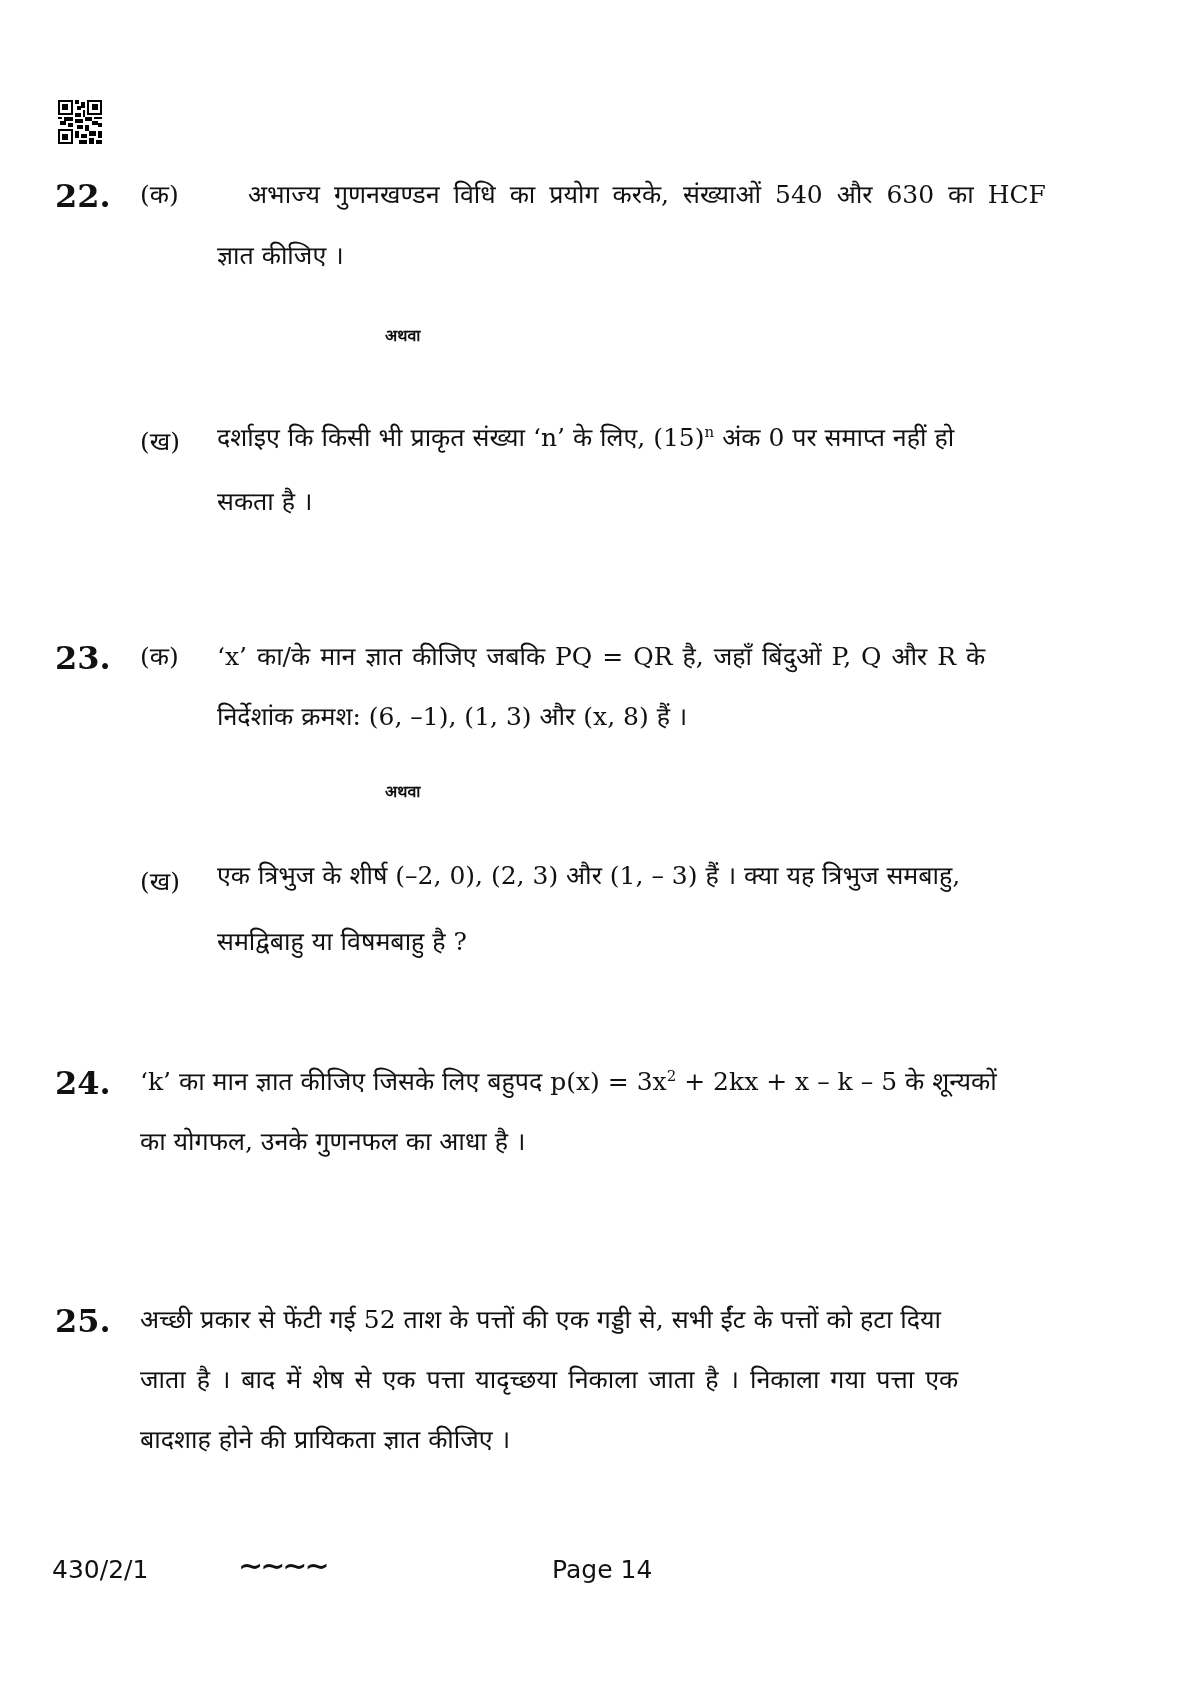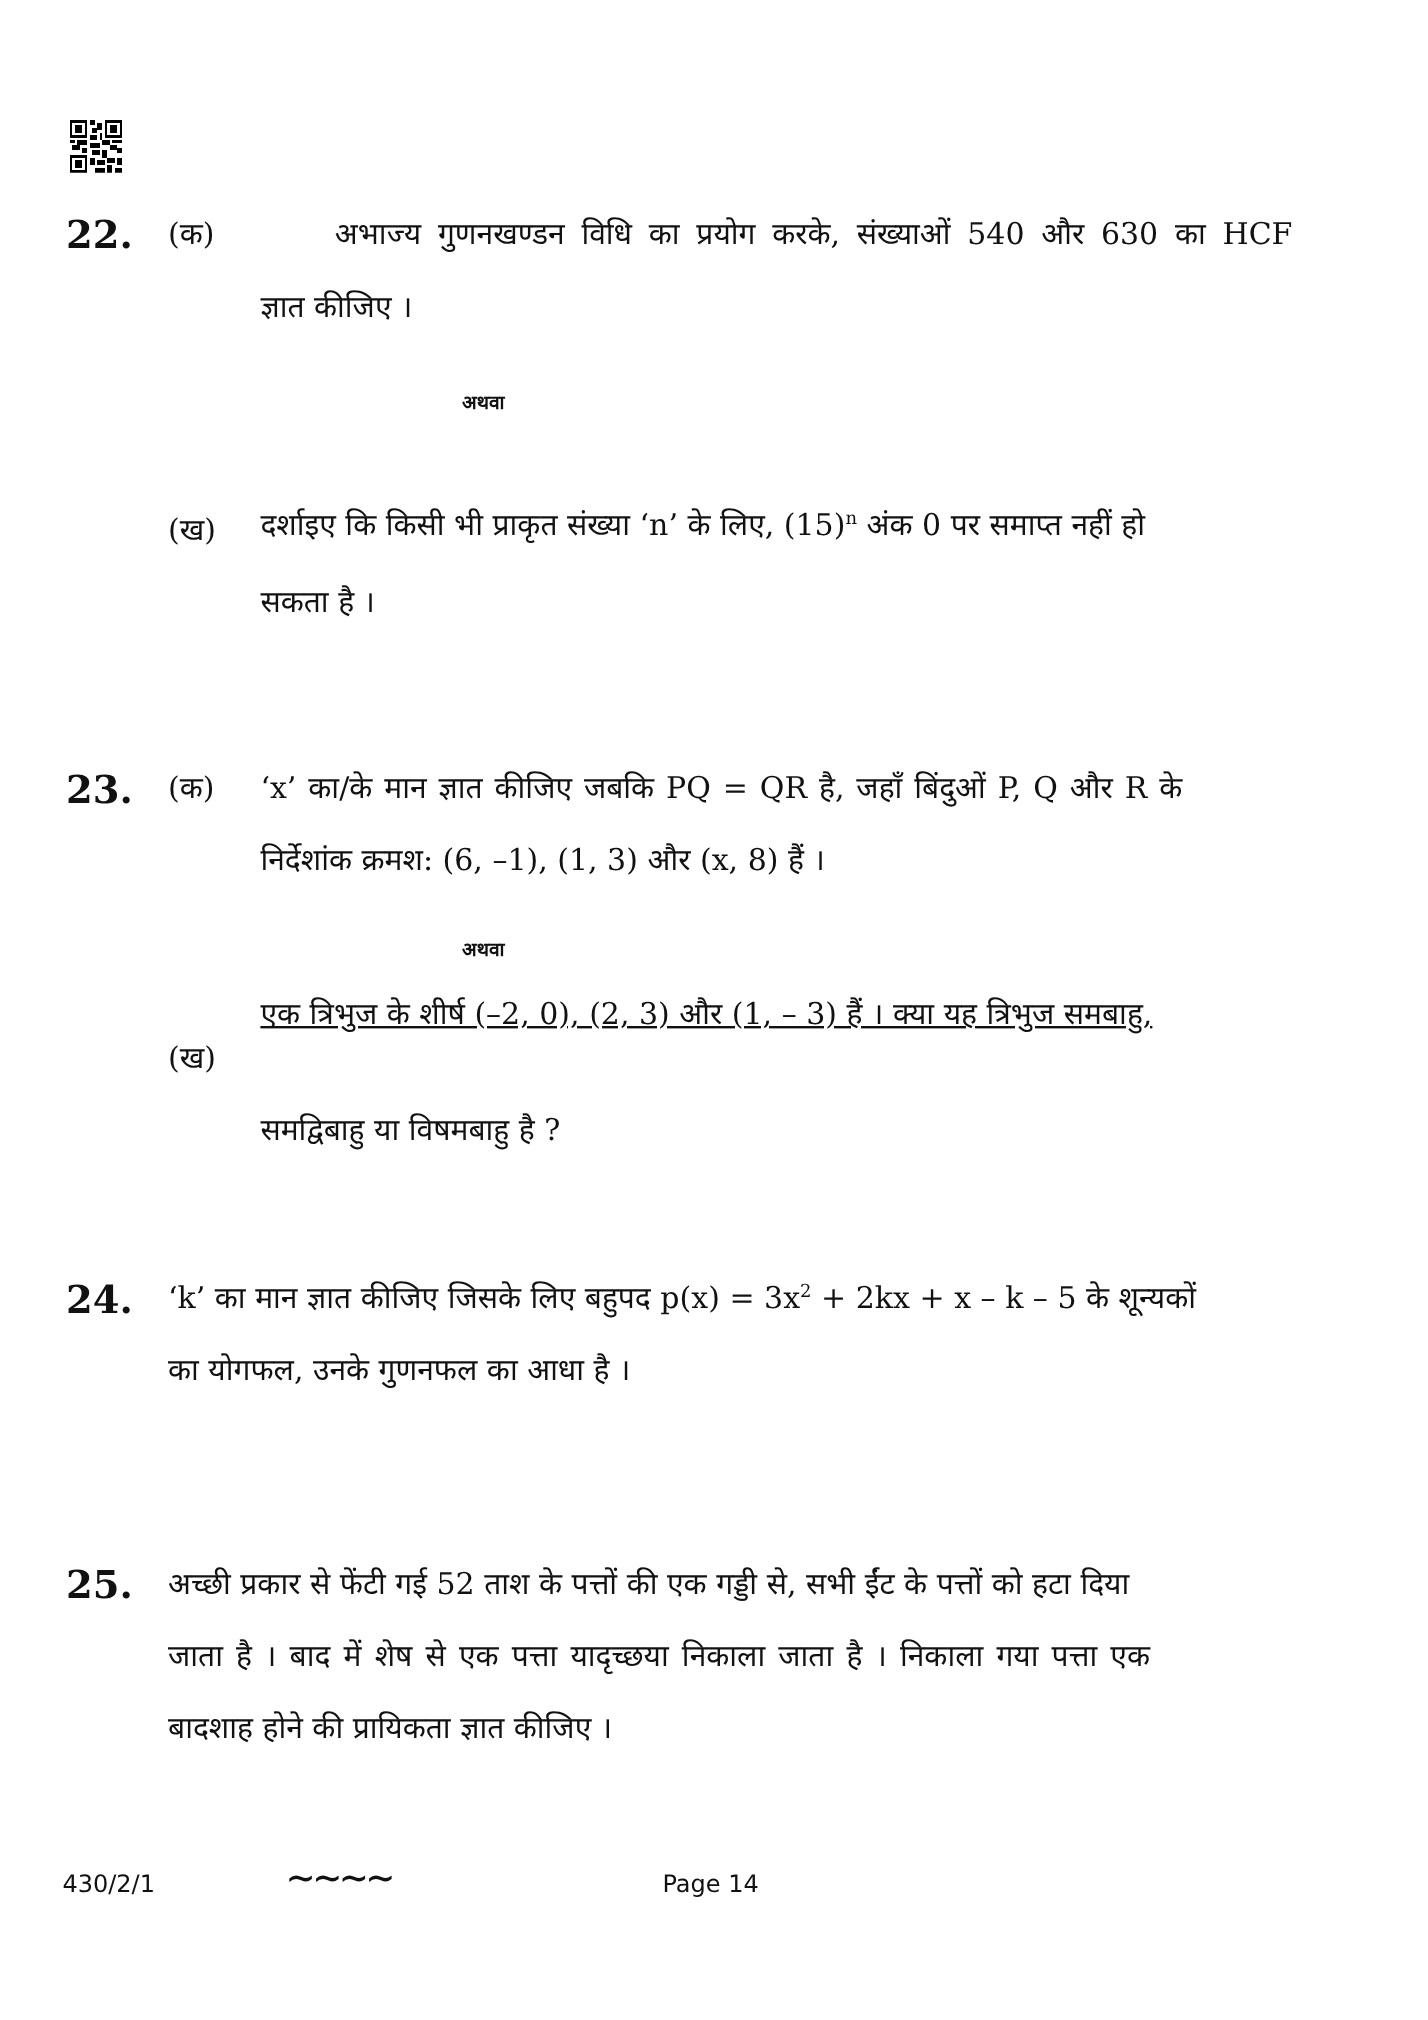--- a/index.html
+++ b/index.html
@@ -8,23 +8,23 @@
     font-family: "DejaVu Serif", "Liberation Serif", serif;
     color: #111111;
   }
   .abs { position: absolute; white-space: nowrap; }
   .txt { font-size: 25px; line-height: 30px; }
   .qnum { font-family: "DejaVu Serif", serif; font-weight: bold; font-size: 32px; line-height: 30px; }
   .part { font-size: 25px; line-height: 30px; }
   .athva { font-family: "DejaVu Sans", sans-serif; font-weight: bold; font-size: 16px; line-height: 30px; }
   sup { font-size: 15px; vertical-align: 9px; line-height: 0; }
   .qr { position: absolute; left: 58px; top: 100px; width: 44px; height: 44px; }
-  .footer { font-family: "DejaVu Sans", sans-serif; font-size: 20px; line-height: 28px; }
+  .footer { font-family: "DejaVu Sans", sans-serif; font-size: 25px; line-height: 28px; }
   .tilde { font-size: 30px; font-weight: bold; letter-spacing: -3px; line-height: 28px; }
-  .justify-line { display: flex; justify-content: flex-end; width: 860px; }
+  .justify-line { display: flex; justify-content: center; width: 860px; }
 </style>
 </head>
 <body>
 
 <svg class="qr" viewBox="0 0 21 21" shape-rendering="crispEdges">
   <rect x="0" y="0" width="21" height="21" fill="#fff"></rect>
   <g fill="#000">
     <rect x="0" y="0" width="7" height="7"></rect>
       <rect x="1" y="1" width="5" height="5" fill="#fff"></rect>
       <rect x="2" y="2" width="3" height="3"></rect>
@@ -76,21 +76,21 @@
 <div class="abs txt" style="left:217px; top:487px;">सकता है ।</div>
 
 <div class="abs qnum" style="left:55px; top:643px;">23.</div>
 <div class="abs part" style="left:140px; top:642px;">(क)</div>
 <div class="abs txt" style="left:217px; top:642px; word-spacing:2px;">‘x’ का/के मान ज्ञात कीजिए जबकि PQ = QR है, जहाँ बिंदुओं P, Q और R के</div>
 <div class="abs txt" style="left:217px; top:702px;">निर्देशांक क्रमश: (6, –1), (1, 3) और (x, 8)  हैं ।</div>
 
 <div class="abs athva" style="left:385px; top:777px;">अथवा</div>
 
 <div class="abs part" style="left:140px; top:867px;">(ख)</div>
-<div class="abs txt" style="left:217px; top:830px;text-decoration:underline;">एक त्रिभुज के शीर्ष (–2, 0), (2, 3) और (1, – 3) हैं । क्या यह त्रिभुज समबाहु,</div>
+<div class="abs txt" style="left:217px; top:861px;">एक त्रिभुज के शीर्ष (–2, 0), (2, 3) और (1, – 3) हैं । क्या यह त्रिभुज समबाहु,</div>
 <div class="abs txt" style="left:217px; top:927px;">समद्विबाहु या विषमबाहु है ?</div>
 
 <div class="abs qnum" style="left:55px; top:1068px;">24.</div>
 <div class="abs txt" style="left:140px; top:1067px;">
   <span>‘k’ का मान ज्ञात कीजिए जिसके लिए बहुपद  p(x) = 3x</span><sup>2</sup><span> + 2kx + x – k – 5  के शून्यकों</span>
 </div>
 <div class="abs txt" style="left:140px; top:1127px;">का योगफल, उनके गुणनफल का आधा है ।</div>
 
 <div class="abs qnum" style="left:55px; top:1306px;">25.</div>
 <div class="abs txt" style="left:140px; top:1305px;text-align:right;">अच्छी प्रकार से फेंटी गई 52 ताश के पत्तों की एक गड्डी से, सभी ईंट के पत्तों को हटा दिया</div>

